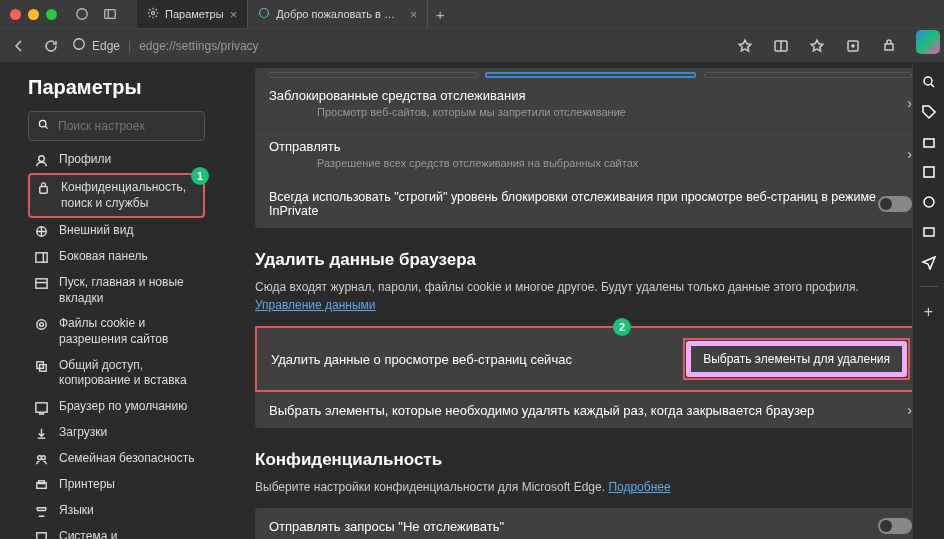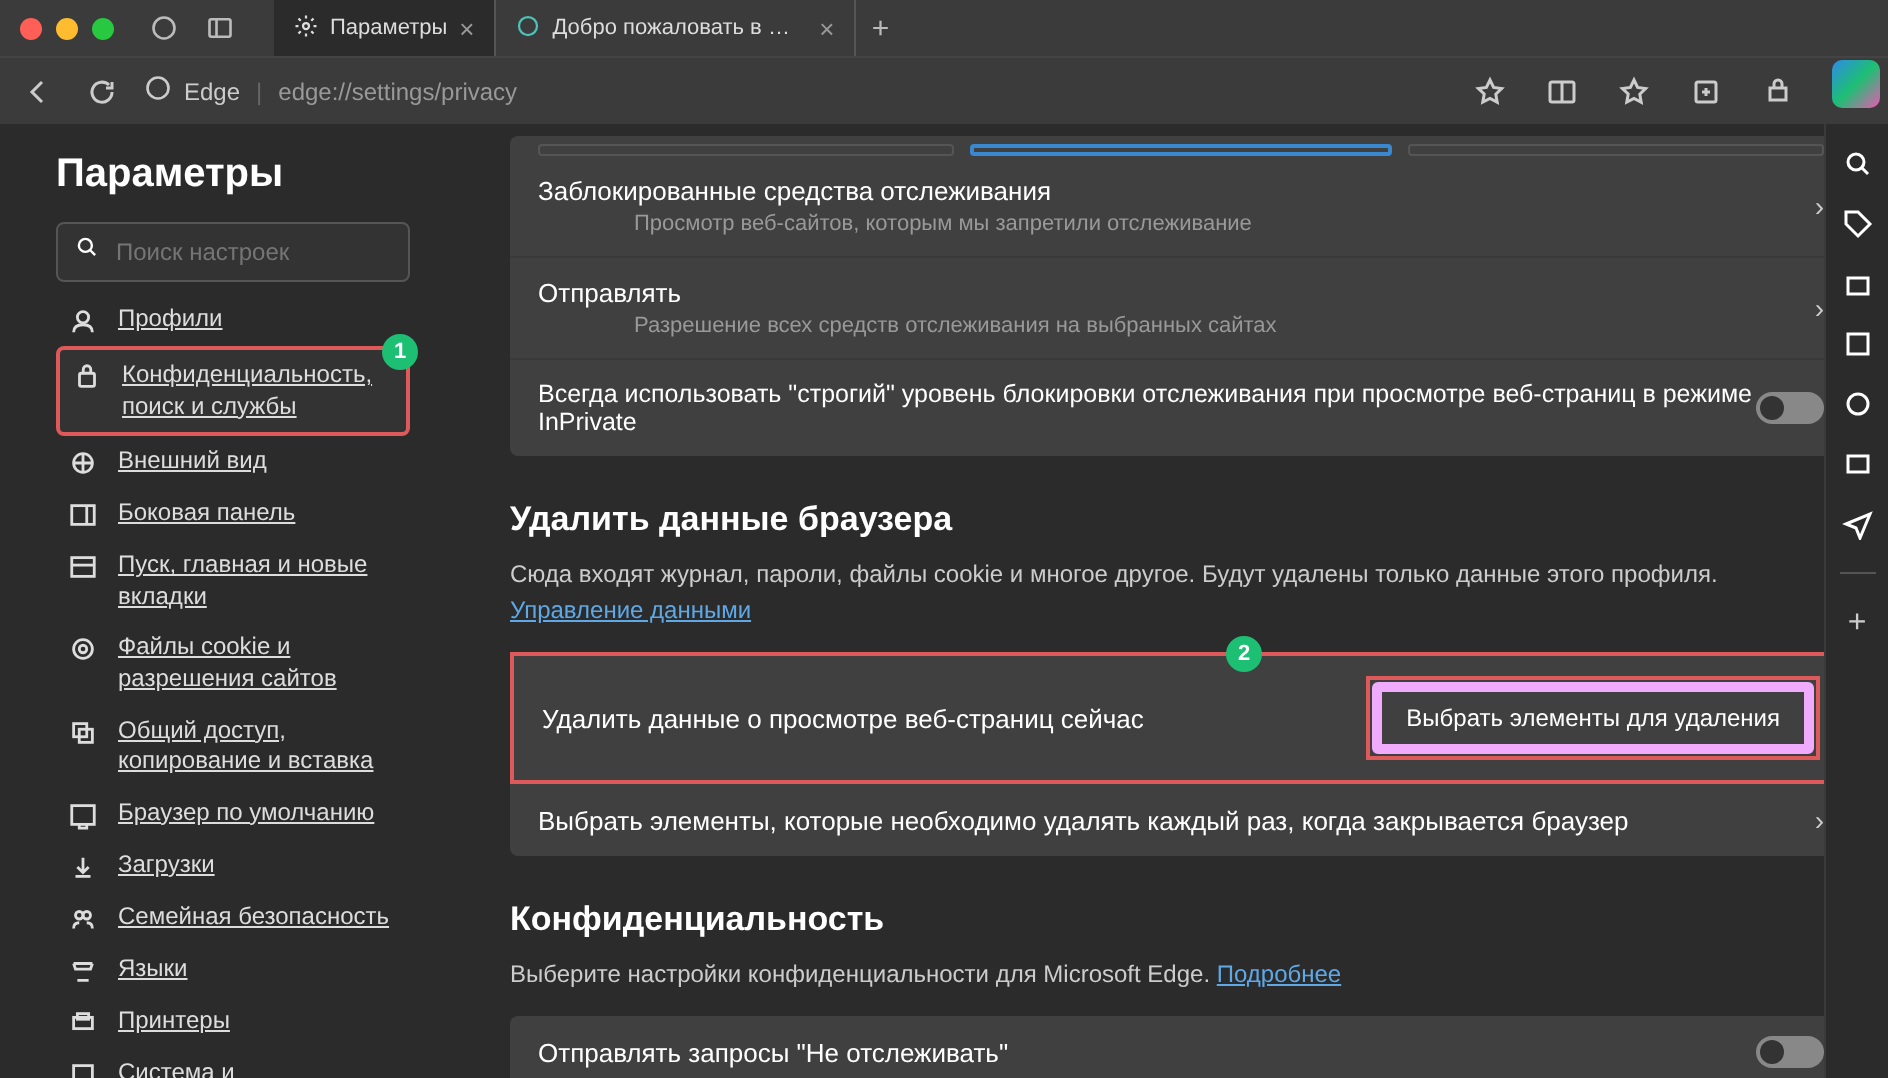--- a/index.html
+++ b/index.html
@@ -26,21 +26,21 @@
 .addr .url { color:#999; }
 .tb-right { display:flex; gap:14px; align-items:center; }
 
 .main { display:flex; height: calc(539px - 62px); }
 
 .sidebar { width: 215px; padding: 14px 10px 0 28px; overflow:hidden; position:relative; }
 .sidebar h1 { font-size: 20px; font-weight:600; margin-bottom: 12px; }
 .search-wrap { display:flex; align-items:center; gap:8px; background:#333; border:1px solid #555; border-radius:4px; padding:5px 8px; margin-bottom:6px; }
 .search-input { background:transparent; border:none; color:#ccc; font-size:12px; width:100%; outline:none; }
 .nav { list-style:none; margin-top:4px; }
-.nav li { display:flex; align-items:flex-start; gap:10px; padding:5px 6px; font-size:12px; color:#ddd; border-radius:4px; cursor:pointer; line-height:1.3;text-decoration:underline; }
+.nav li { display:flex; align-items:flex-start; gap:10px; padding:5px 6px; font-size:12px; color:#ddd; border-radius:4px; cursor:pointer; line-height:1.3; }
 .nav li.active { background:#333; border:2px solid #de5959; position:relative; }
 .nav .ico { width:15px; height:15px; flex-shrink:0; display:flex; align-items:center; justify-content:center; margin-top:1px; }
 .badge { position:absolute; top:-8px; right:-6px; width:18px; height:18px; border-radius:50%; display:flex; align-items:center; justify-content:center; font-size:11px; font-weight:600; color:#fff; }
 .badge.g1 { background:#1dbf73; }
 
 .content { flex:1; overflow-y:auto; padding: 0 18px 20px 40px; position:relative; }
 .content::-webkit-scrollbar{width:10px}.content::-webkit-scrollbar-thumb{background:#555;border-radius:5px}
 
 .card { background:#404040; border-radius:4px; }
 .row { display:flex; align-items:center; justify-content:space-between; padding:10px 14px; border-bottom:1px solid #3a3a3a; }
@@ -263,33 +263,33 @@
               <circle cx="6" cy="6" r="2"></circle>
               <circle cx="10" cy="6" r="2"></circle>
               <path d="M3 13c0-2 1-3 3-3M10 10c2 0 3 1 3 3"></path>
             </svg>
           </span>
           <span>Семейная безопасность</span>
         </li>
         <li>
           <span class="ico">
             <svg width="15" height="15" viewBox="0 0 16 16">
-              <path d="M3 4h10M3 4l1 3h8l1-3M5 13h6"></path>
-            </svg>
-          </span>
-          <span>Языки</span>
-        </li>
-        <li>
-          <span class="ico">
-            <svg width="15" height="15" viewBox="0 0 16 16">
               <rect x="3" y="5" width="10" height="6"></rect>
               <rect x="5" y="3" width="6" height="3"></rect>
             </svg>
           </span>
           <span>Принтеры</span>
+        </li>
+        <li>
+          <span class="ico">
+            <svg width="15" height="15" viewBox="0 0 16 16">
+              <path d="M3 4h10M3 4l1 3h8l1-3M5 13h6"></path>
+            </svg>
+          </span>
+          <span>Языки</span>
         </li>
         <li>
           <span class="ico">
             <svg width="15" height="15" viewBox="0 0 16 16">
               <rect x="3" y="3" width="10" height="8"></rect>
               <line x1="6" y1="13" x2="10" y2="13"></line>
             </svg>
           </span>
           <span>Система и производительность</span>
         </li>

